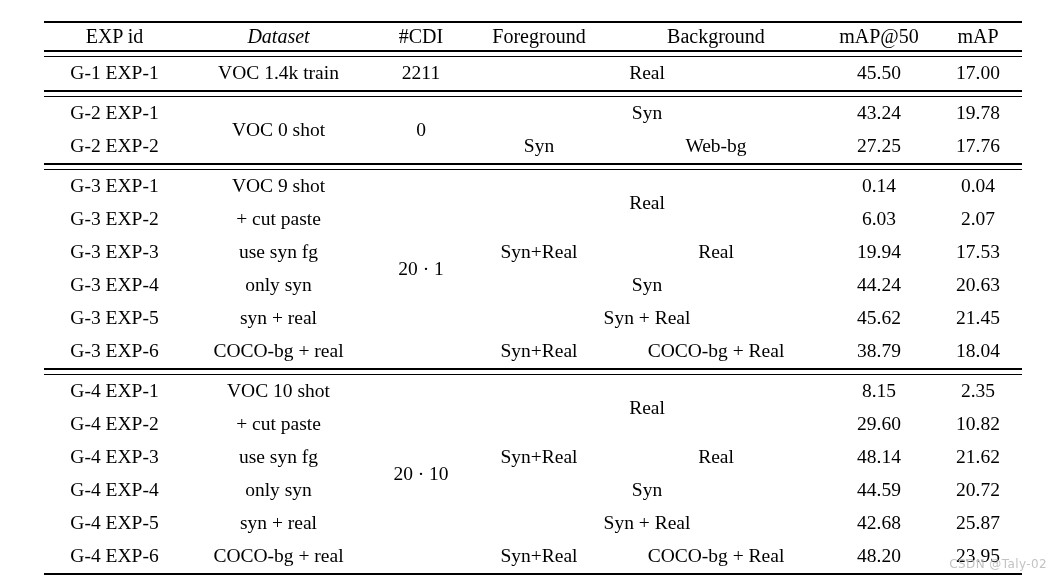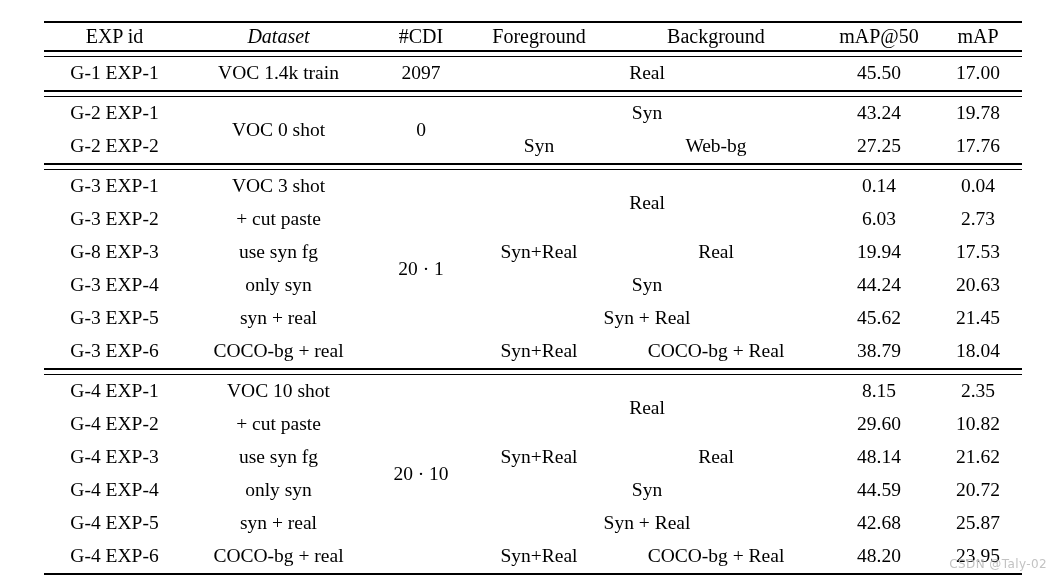--- a/index.html
+++ b/index.html
@@ -123,21 +123,21 @@
         <th>mAP</th>
       </tr>
       <tr class="double-rule">
         <td colspan="7"></td>
       </tr>
     </thead>
     <tbody id="table-body">
         <tr class="data-row">
           <td class="vr-r">G-1 EXP-1</td>
           <td class="vr-r left" rowspan="1">VOC 1.4k train</td>
-          <td class="vr-r" rowspan="1">2097</td>
+          <td class="vr-r" rowspan="1">2211</td>
           <td class="vr-r" colspan="2">Real</td>
           <td class="">45.50</td>
           <td class="">17.00</td>
         </tr>
         <tr class="double-rule">
           <td colspan="7"></td>
         </tr>
         <tr class="data-row">
           <td class="vr-r">G-2 EXP-1</td>
           <td class="vr-r left" rowspan="2">VOC 0 shot</td>
@@ -151,34 +151,34 @@
           <td class="vr-r rule-thin">Syn</td>
           <td class="vr-r rule-thin">Web-bg</td>
           <td class=" rule-thin">27.25</td>
           <td class=" rule-thin">17.76</td>
         </tr>
         <tr class="double-rule">
           <td colspan="7"></td>
         </tr>
         <tr class="data-row">
           <td class="vr-r">G-3 EXP-1</td>
-          <td class="vr-r left">VOC 3 shot</td>
+          <td class="vr-r left">VOC 9 shot</td>
           <td class="vr-r" rowspan="6">20 · 1</td>
           <td class="vr-r" colspan="2" rowspan="2">Real</td>
           <td class="">0.14</td>
           <td class="">0.04</td>
         </tr>
         <tr class="data-row">
           <td class="vr-r rule-thin">G-3 EXP-2</td>
           <td class="vr-r left rule-thin">+ cut paste</td>
           <td class=" rule-thin">6.03</td>
-          <td class=" rule-thin">2.73</td>
-        </tr>
-        <tr class="data-row">
-          <td class="vr-r rule-thin">G-8 EXP-3</td>
+          <td class=" rule-thin">2.07</td>
+        </tr>
+        <tr class="data-row">
+          <td class="vr-r rule-thin">G-3 EXP-3</td>
           <td class="vr-r left rule-thin">use syn fg</td>
           <td class="vr-r rule-thin">Syn+Real</td>
           <td class="vr-r rule-thin">Real</td>
           <td class=" rule-thin">19.94</td>
           <td class=" rule-thin">17.53</td>
         </tr>
         <tr class="data-row">
           <td class="vr-r rule-thin">G-3 EXP-4</td>
           <td class="vr-r left rule-thin">only syn</td>
           <td class="vr-r rule-thin" colspan="2">Syn</td>

